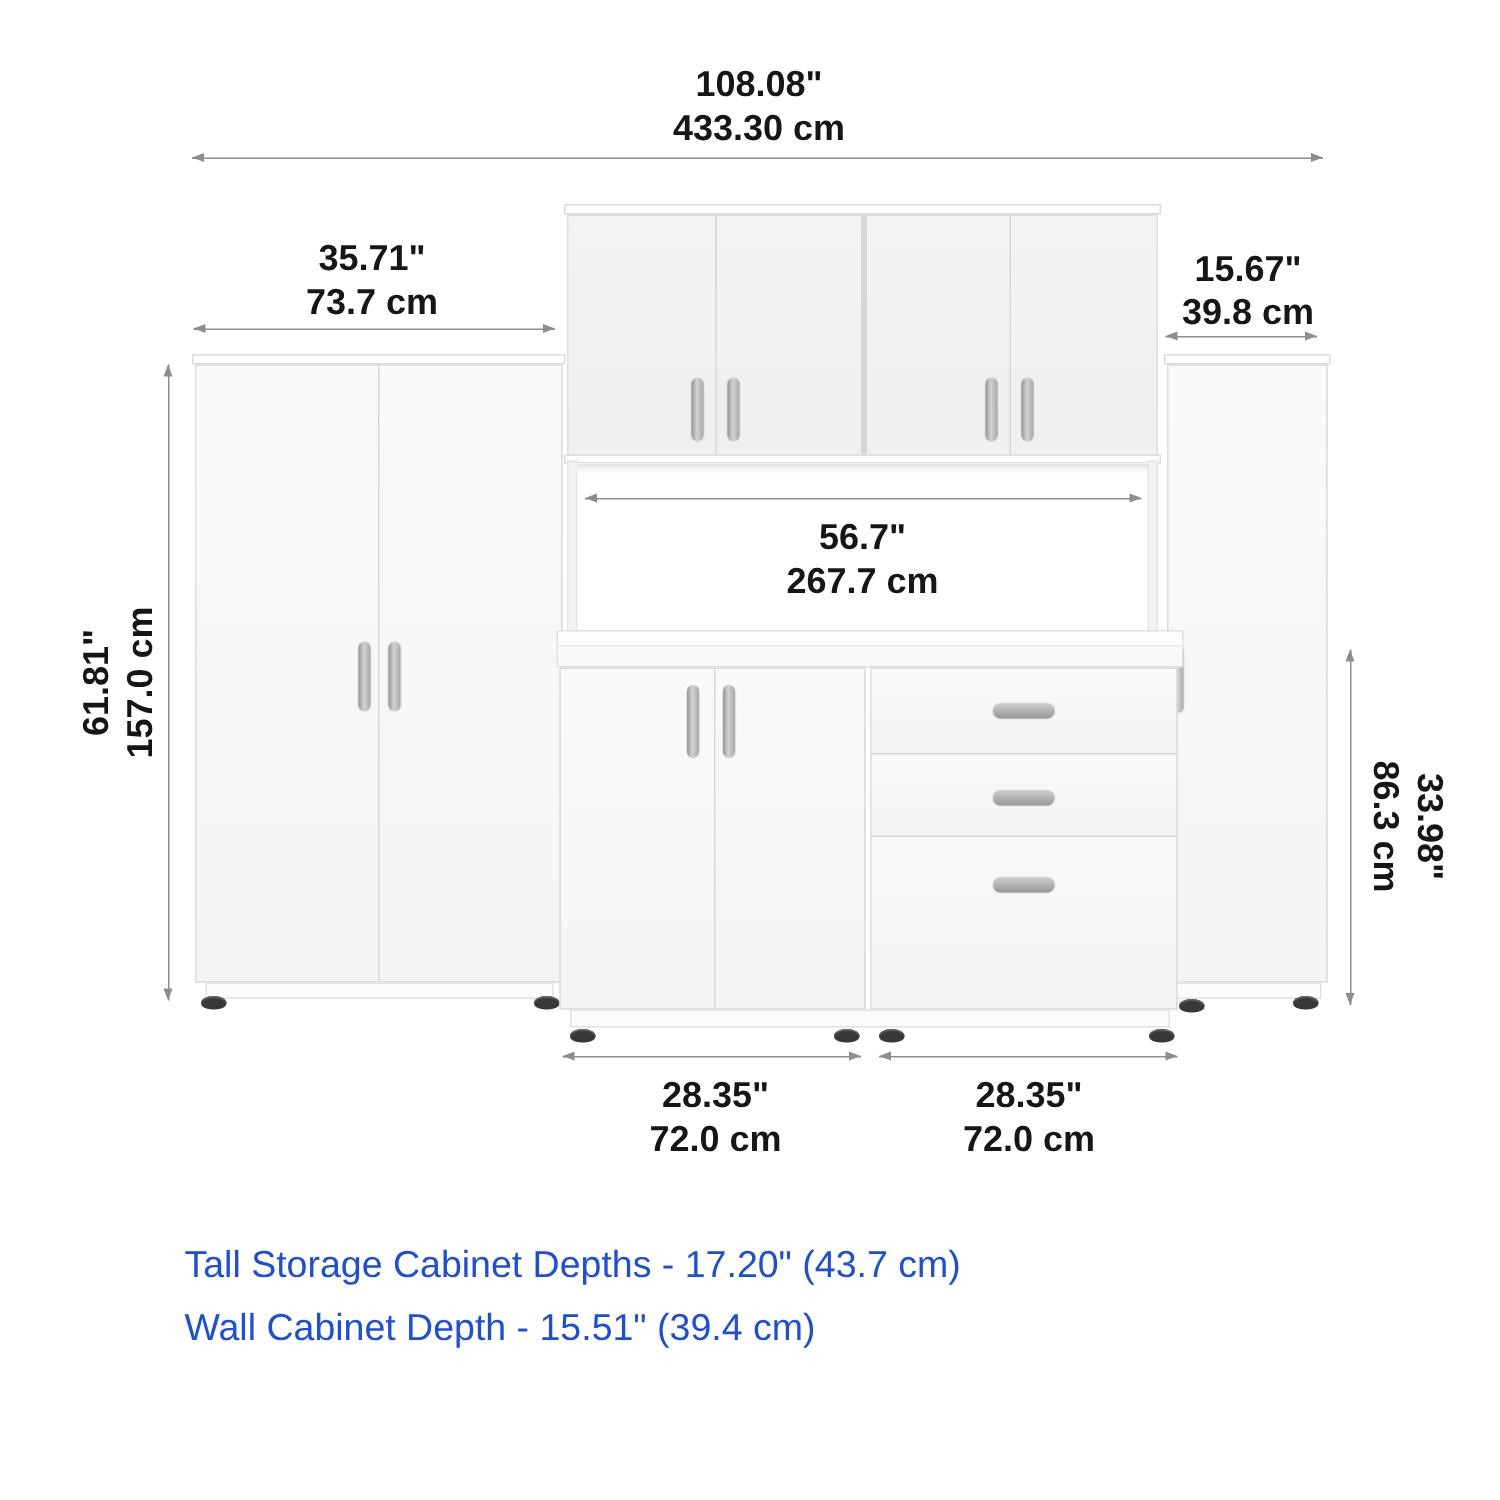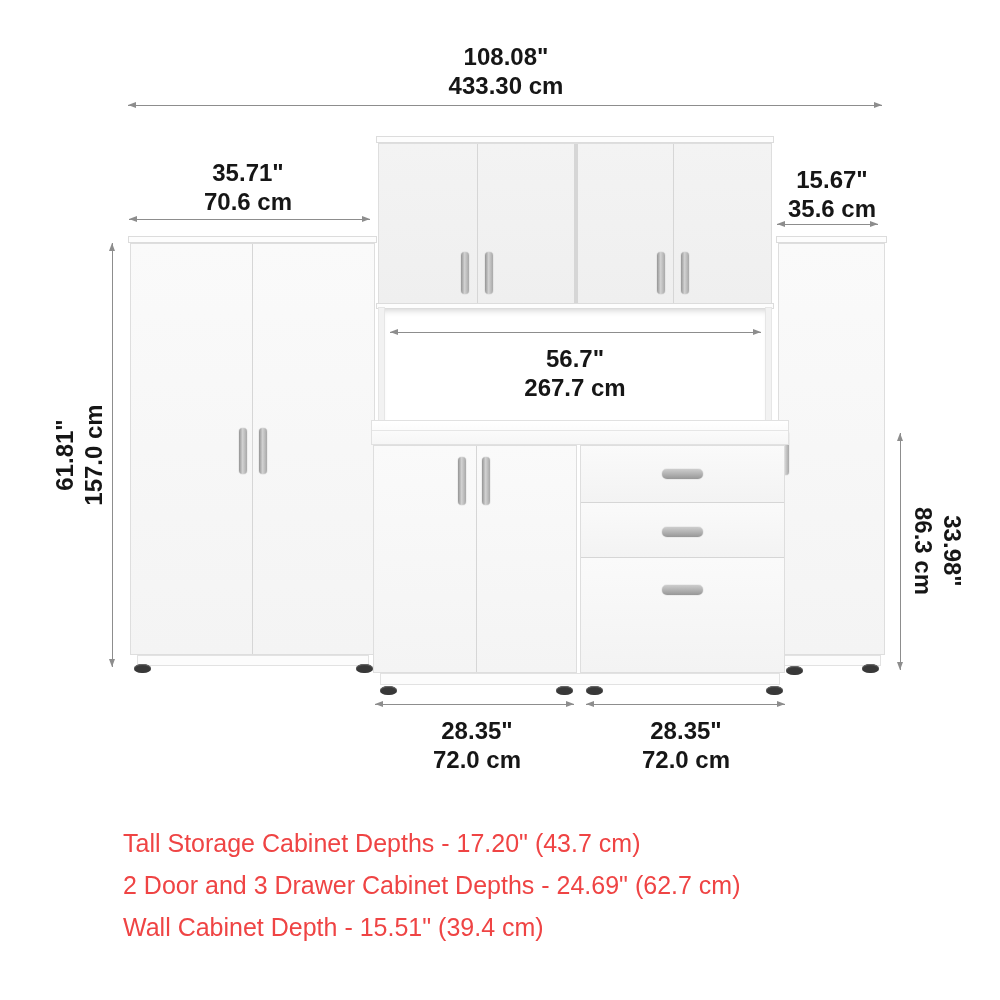--- a/index.html
+++ b/index.html
@@ -40,21 +40,21 @@
   .dim-v::before { top:0; border-bottom:8px solid #8d8d8d; }
   .dim-v::after  { bottom:0; border-top:8px solid #8d8d8d; }
   .dim-label { position:absolute; transform:translateX(-50%); text-align:center;
                color:#161616; font-size:24px; font-weight:bold; line-height:29px; white-space:nowrap; }
   .dim-label-rot { position:absolute; width:0; height:0; }
   .dim-label-rot .inner { position:absolute; transform:translate(-50%,-50%) rotate(-90deg);
                text-align:center; color:#161616; font-size:24px; font-weight:bold;
                line-height:29px; white-space:nowrap; }
   .dim-label-rot.cw .inner { transform:translate(-50%,-50%) rotate(90deg); }
   
-  .notes { position:absolute; left:123px; top:822px; color:#ef4444;
+  .notes { position:absolute; left:123px; top:822px; color:#1d4ed8;
            font-size:25px; line-height:42px; font-weight:normal; }
 </style>
 </head>
 <body>
 
 <div id="stage">
 
   <div class="board" style="left:128px;top:236px;width:249px;height:7px;"></div>
   <div class="carcass" style="left:130px;top:243px;width:245px;height:412px;">
     <div class="door" style="left:0;top:0;width:121px;height:410px;"></div>
@@ -123,25 +123,25 @@
   <div class="dim-h" style="left:586px;top:704px;width:199px;"></div>
   <div class="dim-v" style="left:112px;top:243px;height:424px;"></div>
   <div class="dim-v" style="left:900px;top:433px;height:237px;"></div>
 
   <div class="dim-label" style="left:506px;top:42px;">
     <span style="display:block;">108.08"</span>
     <span style="display:block;">433.30 cm</span>
   </div>
   <div class="dim-label" style="left:248px;top:158px;">
     <span style="display:block;">35.71"</span>
-    <span style="display:block;">70.6 cm</span>
+    <span style="display:block;">73.7 cm</span>
   </div>
   <div class="dim-label" style="left:832px;top:165px;">
     <span style="display:block;">15.67"</span>
-    <span style="display:block;">35.6 cm</span>
+    <span style="display:block;">39.8 cm</span>
   </div>
   <div class="dim-label" style="left:575px;top:344px;">
     <span style="display:block;">56.7"</span>
     <span style="display:block;">267.7 cm</span>
   </div>
   <div class="dim-label" style="left:477px;top:716px;">
     <span style="display:block;">28.35"</span>
     <span style="display:block;">72.0 cm</span>
   </div>
   <div class="dim-label" style="left:686px;top:716px;">
@@ -156,17 +156,16 @@
   </div>
   <div class="dim-label-rot cw" style="left:938px;top:551px;">
     <div class="inner">
       <span style="display:block;">33.98"</span>
       <span style="display:block;">86.3 cm</span>
     </div>
   </div>
 
   <div class="notes">
     <div>Tall Storage Cabinet Depths - 17.20" (43.7 cm)</div>
-    <div>2 Door and 3 Drawer Cabinet Depths - 24.69" (62.7 cm)</div>
     <div>Wall Cabinet Depth - 15.51" (39.4 cm)</div>
   </div>
 
 </div>
 
 </body></html>

